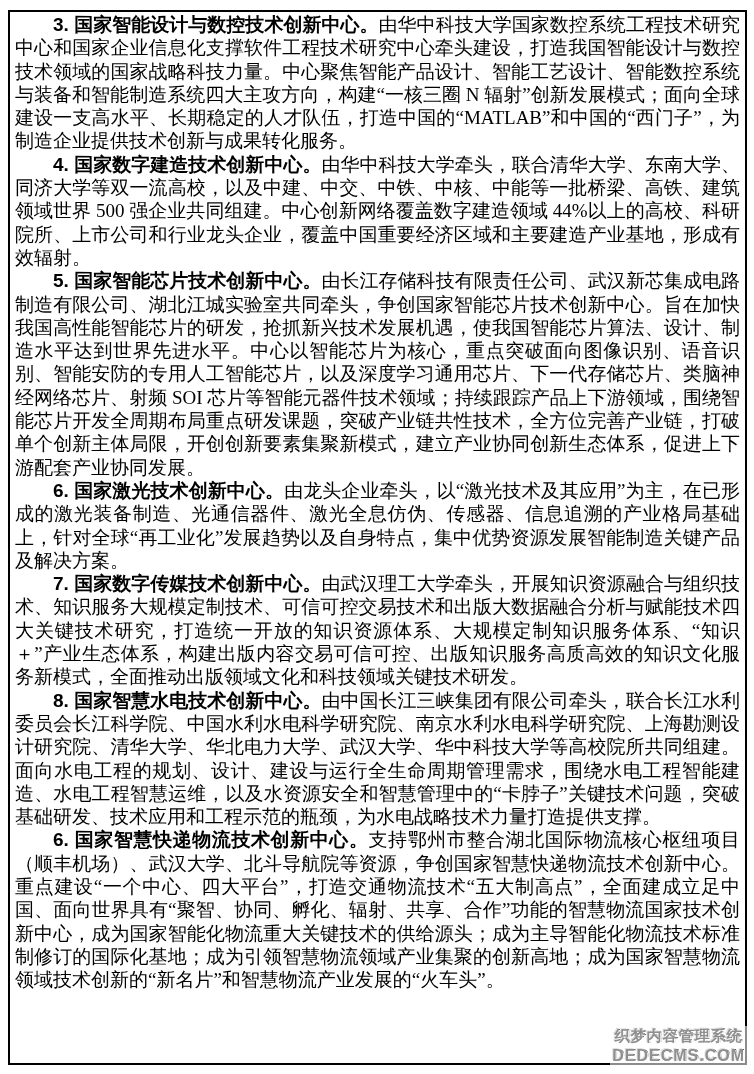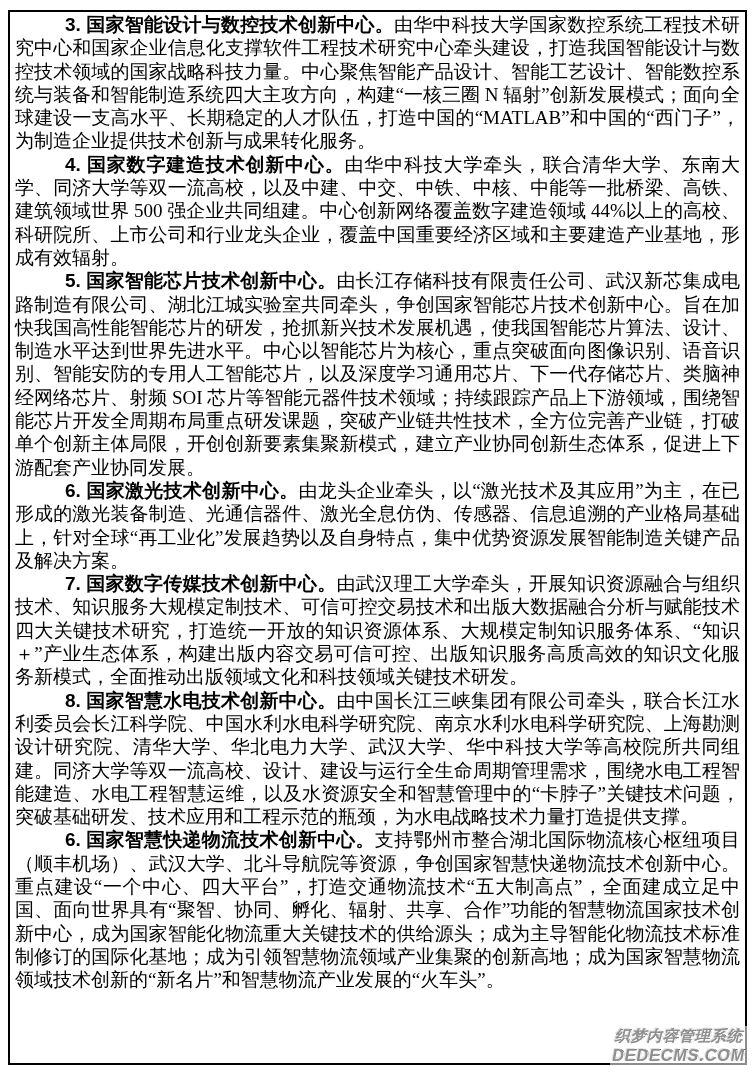--- a/index.html
+++ b/index.html
@@ -32,55 +32,53 @@
     line-height: 23.3px;
     color: #000000;
     text-align: justify;
     text-justify: inter-character;
     text-indent: 2em;
     word-break: break-all;
   }
   .para .head {
     font-family: "Liberation Sans", "DejaVu Sans", sans-serif;
     font-weight: bold;
-    margin-left: 12px;
   }
   .watermark {
     position: absolute;
     right: 7px;
     bottom: 7px;
     text-align: center;
     font-family: "Liberation Sans", "DejaVu Sans", sans-serif;
     font-weight: bold;
     color: #8f8f8f;
     text-shadow: 1px 1px 0 #ffffff, -1px -1px 0 #e0e0e0, 1px 0 0 #555555;
     line-height: 1.25;
     background: rgba(255,255,255,0.55);
     padding: 1px 2px;
-    font-style: italic;
   }
   .watermark .wm-line1 { font-size: 15px; letter-spacing: 1px; }
   .watermark .wm-line2 { font-size: 16px; letter-spacing: 1px; }
 </style>
 </head>
 <body>
 
 <div class="frame">
 
   <p class="para"><span class="head">3. 国家智能设计与数控技术创新中心。</span><span class="body-text">由华中科技大学国家数控系统工程技术研究中心和国家企业信息化支撑软件工程技术研究中心牵头建设，打造我国智能设计与数控技术领域的国家战略科技力量。中心聚焦智能产品设计、智能工艺设计、智能数控系统与装备和智能制造系统四大主攻方向，构建“一核三圈 N 辐射”创新发展模式；面向全球建设一支高水平、长期稳定的人才队伍，打造中国的“MATLAB”和中国的“西门子”，为制造企业提供技术创新与成果转化服务。</span></p>
 
   <p class="para"><span class="head">4. 国家数字建造技术创新中心。</span><span class="body-text">由华中科技大学牵头，联合清华大学、东南大学、同济大学等双一流高校，以及中建、中交、中铁、中核、中能等一批桥梁、高铁、建筑领域世界 500 强企业共同组建。中心创新网络覆盖数字建造领域 44%以上的高校、科研院所、上市公司和行业龙头企业，覆盖中国重要经济区域和主要建造产业基地，形成有效辐射。</span></p>
 
   <p class="para"><span class="head">5. 国家智能芯片技术创新中心。</span><span class="body-text">由长江存储科技有限责任公司、武汉新芯集成电路制造有限公司、湖北江城实验室共同牵头，争创国家智能芯片技术创新中心。旨在加快我国高性能智能芯片的研发，抢抓新兴技术发展机遇，使我国智能芯片算法、设计、制造水平达到世界先进水平。中心以智能芯片为核心，重点突破面向图像识别、语音识别、智能安防的专用人工智能芯片，以及深度学习通用芯片、下一代存储芯片、类脑神经网络芯片、射频 SOI 芯片等智能元器件技术领域；持续跟踪产品上下游领域，围绕智能芯片开发全周期布局重点研发课题，突破产业链共性技术，全方位完善产业链，打破单个创新主体局限，开创创新要素集聚新模式，建立产业协同创新生态体系，促进上下游配套产业协同发展。</span></p>
 
   <p class="para"><span class="head">6. 国家激光技术创新中心。</span><span class="body-text">由龙头企业牵头，以“激光技术及其应用”为主，在已形成的激光装备制造、光通信器件、激光全息仿伪、传感器、信息追溯的产业格局基础上，针对全球“再工业化”发展趋势以及自身特点，集中优势资源发展智能制造关键产品及解决方案。</span></p>
 
   <p class="para"><span class="head">7. 国家数字传媒技术创新中心。</span><span class="body-text">由武汉理工大学牵头，开展知识资源融合与组织技术、知识服务大规模定制技术、可信可控交易技术和出版大数据融合分析与赋能技术四大关键技术研究，打造统一开放的知识资源体系、大规模定制知识服务体系、“知识＋”产业生态体系，构建出版内容交易可信可控、出版知识服务高质高效的知识文化服务新模式，全面推动出版领域文化和科技领域关键技术研发。</span></p>
 
-  <p class="para"><span class="head">8. 国家智慧水电技术创新中心。</span><span class="body-text">由中国长江三峡集团有限公司牵头，联合长江水利委员会长江科学院、中国水利水电科学研究院、南京水利水电科学研究院、上海勘测设计研究院、清华大学、华北电力大学、武汉大学、华中科技大学等高校院所共同组建。同济大学等双一流高校、设计、建设与运行全生命周期管理需求，围绕水电工程智能建造、水电工程智慧运维，以及水资源安全和智慧管理中的“卡脖子”关键技术问题，突破基础研发、技术应用和工程示范的瓶颈，为水电战略技术力量打造提供支撑。</span></p>
+  <p class="para"><span class="head">8. 国家智慧水电技术创新中心。</span><span class="body-text">由中国长江三峡集团有限公司牵头，联合长江水利委员会长江科学院、中国水利水电科学研究院、南京水利水电科学研究院、上海勘测设计研究院、清华大学、华北电力大学、武汉大学、华中科技大学等高校院所共同组建。面向水电工程的规划、设计、建设与运行全生命周期管理需求，围绕水电工程智能建造、水电工程智慧运维，以及水资源安全和智慧管理中的“卡脖子”关键技术问题，突破基础研发、技术应用和工程示范的瓶颈，为水电战略技术力量打造提供支撑。</span></p>
 
   <p class="para"><span class="head">6. 国家智慧快递物流技术创新中心。</span><span class="body-text">支持鄂州市整合湖北国际物流核心枢纽项目（顺丰机场）、武汉大学、北斗导航院等资源，争创国家智慧快递物流技术创新中心。重点建设“一个中心、四大平台”，打造交通物流技术“五大制高点”，全面建成立足中国、面向世界具有“聚智、协同、孵化、辐射、共享、合作”功能的智慧物流国家技术创新中心，成为国家智能化物流重大关键技术的供给源头；成为主导智能化物流技术标准制修订的国际化基地；成为引领智慧物流领域产业集聚的创新高地；成为国家智慧物流领域技术创新的“新名片”和智慧物流产业发展的“火车头”。</span></p>
 
 </div>
 
 <div class="watermark">
   <div class="wm-line1">织梦内容管理系统</div>
   <div class="wm-line2">DEDECMS.COM</div>
 </div>
 

